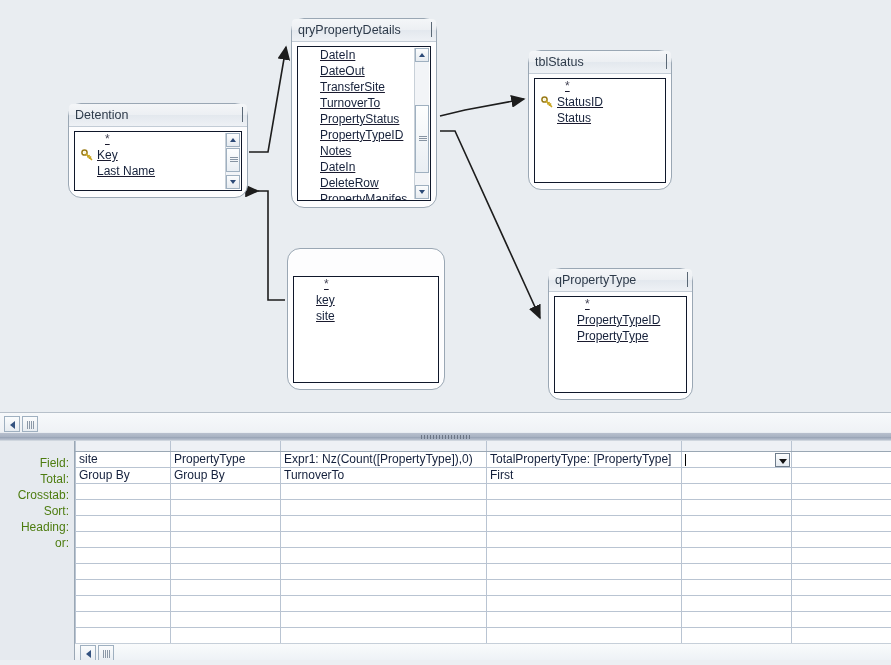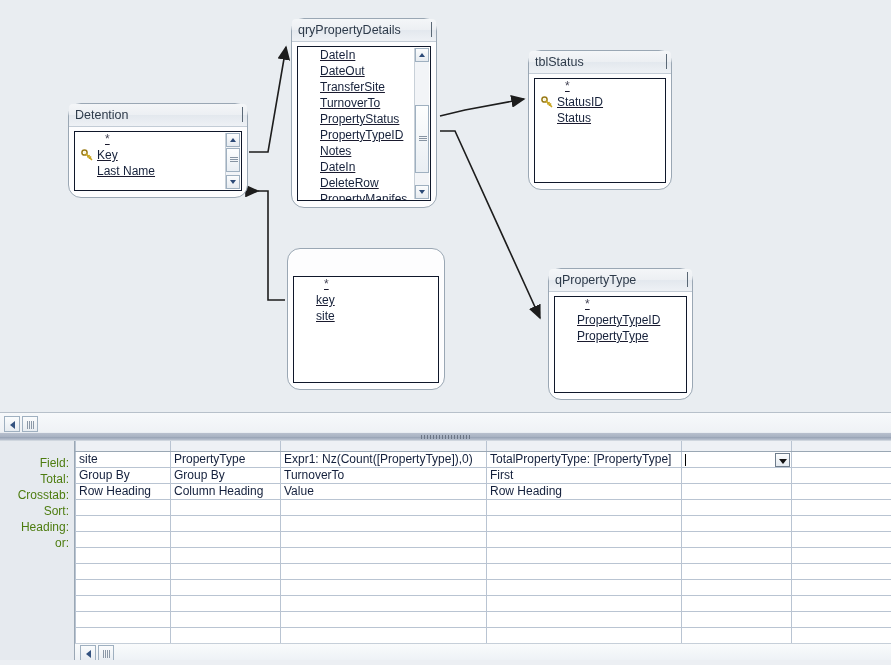--- a/index.html
+++ b/index.html
@@ -398,28 +398,20 @@
           </tr>
           <tr>
             <td class="firstcol">Group By</td>
             <td>Group By</td>
             <td>TurnoverTo</td>
             <td>First</td>
             <td></td>
             <td></td>
           </tr>
           <tr>
-            <td class="firstcol">Row Heading</td>
-            <td>Column Heading</td>
-            <td>Value</td>
-            <td>Row Heading</td>
-            <td></td>
-            <td></td>
-          </tr>
-          <tr>
             <td class="firstcol"></td>
             <td></td>
             <td></td>
             <td></td>
             <td></td>
             <td></td>
           </tr>
           <tr>
             <td class="firstcol"></td>
             <td></td>

